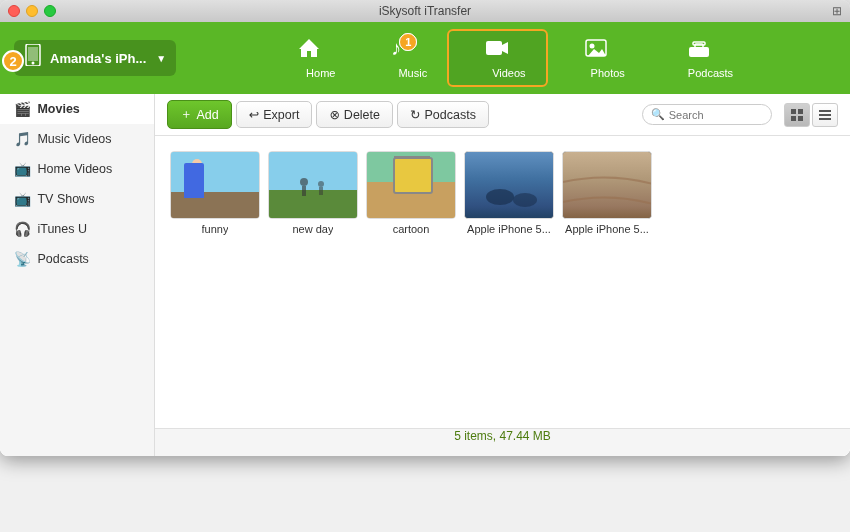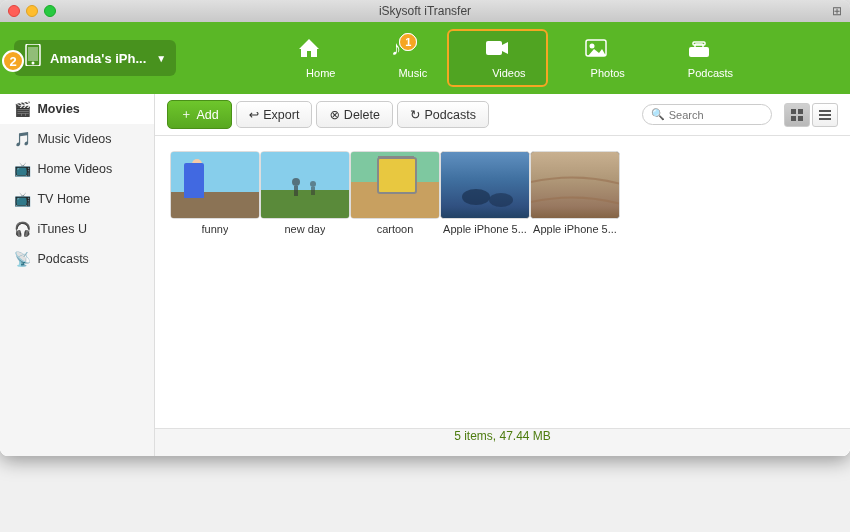--- a/index.html
+++ b/index.html
@@ -298,21 +298,21 @@
     .view-btn.active {
       background: linear-gradient(180deg, #d0d0d0 0%, #b8b8b8 100%);
     }
 
     
     .video-grid {
       flex: 1;
       padding: 15px 15px;
       display: flex;
       flex-wrap: wrap;
-      gap: 0;
+      gap: 8px;
       align-content: flex-start;
       overflow-y: auto;
     }
     .video-item {
       display: flex;
       flex-direction: column;
       align-items: center;
       cursor: pointer;
       width: 90px;
     }
@@ -483,21 +483,21 @@
       <div class="sidebar-item">
         <span class="sidebar-item-icon">🎵</span>
         <span class="sidebar-item-label">Music Videos</span>
       </div>
       <div class="sidebar-item">
         <span class="sidebar-item-icon">📺</span>
         <span class="sidebar-item-label">Home Videos</span>
       </div>
       <div class="sidebar-item">
         <span class="sidebar-item-icon">📺</span>
-        <span class="sidebar-item-label">TV Home</span>
+        <span class="sidebar-item-label">TV Shows</span>
       </div>
       <div class="sidebar-item">
         <span class="sidebar-item-icon">🎧</span>
         <span class="sidebar-item-label">iTunes U</span>
       </div>
       <div class="sidebar-item">
         <span class="sidebar-item-icon">📡</span>
         <span class="sidebar-item-label">Podcasts</span>
       </div>
     </div>

